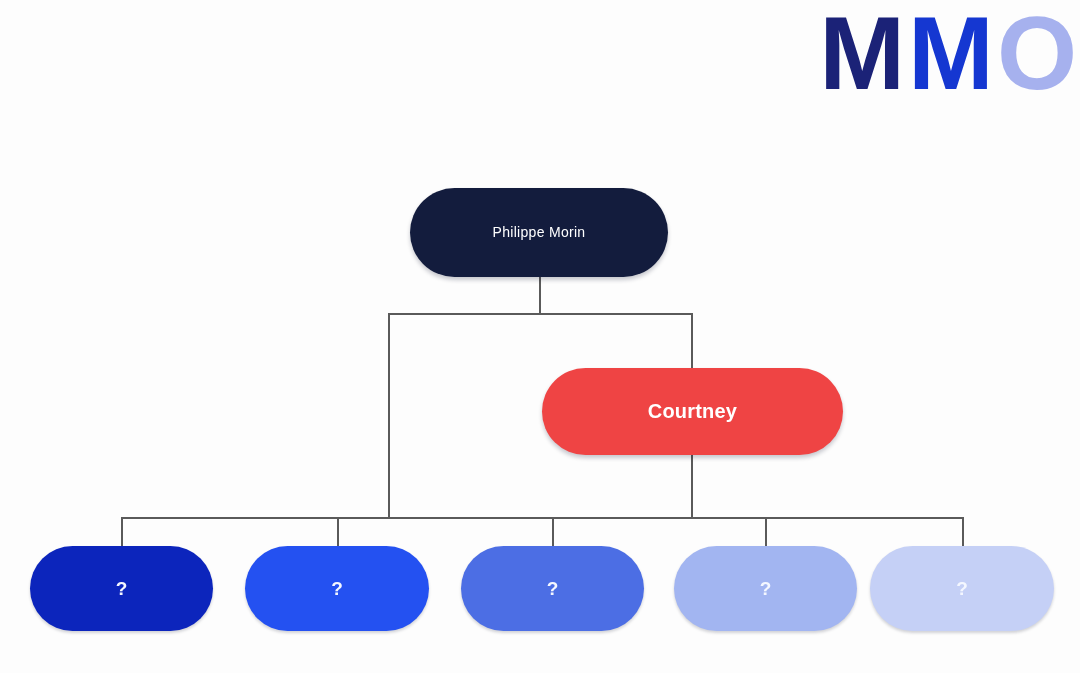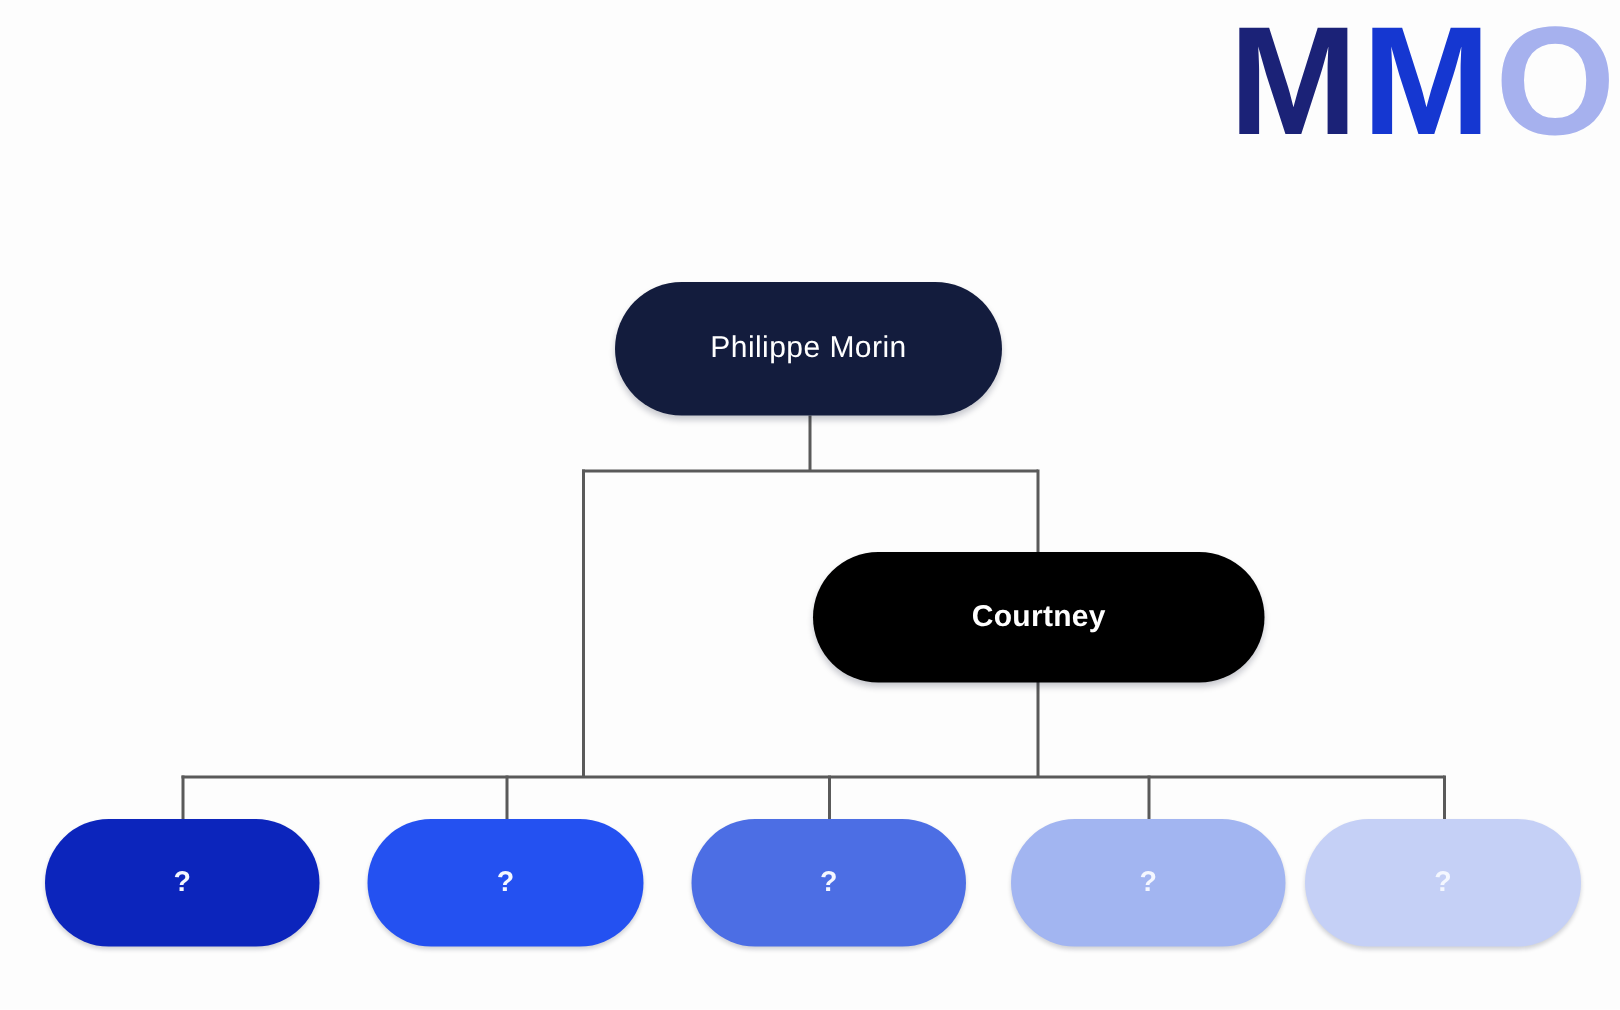--- a/index.html
+++ b/index.html
@@ -56,21 +56,21 @@
     text-align: center;
     box-shadow: 0 3px 4px rgba(10, 15, 40, 0.22);
     z-index: 2;
   }
   .node .line1, .node .line2 { display: block; }
 
   .node-founder {
     left: 410px; top: 188px;
     width: 258px; height: 89px;
     border-radius: 45px;
-    font-size: 20px;
+    font-size: 14px;
     font-weight: 400;
     line-height: 27px;
     letter-spacing: 0.3px;
   }
   .node-assistant {
     left: 542px; top: 368px;
     width: 301px; height: 87px;
     border-radius: 44px;
     font-size: 20px;
     font-weight: 700;
@@ -116,21 +116,21 @@
   <div class="line v stub1" style="background-color: rgb(90, 90, 90);"></div>
   <div class="line v stub2" style="background-color: rgb(90, 90, 90);"></div>
   <div class="line v stub3" style="background-color: rgb(90, 90, 90);"></div>
   <div class="line v stub4" style="background-color: rgb(90, 90, 90);"></div>
   <div class="line v stub5" style="background-color: rgb(90, 90, 90);"></div>
 
   <div class="node node-founder" style="background-color: rgb(19, 28, 61);">
     <span class="line1">Philippe Morin</span>
   </div>
 
-  <div class="node node-assistant" style="background-color: #000000;">
+  <div class="node node-assistant" style="background-color: #ef4444;">
     <span class="line1">Courtney</span>
   </div>
 
   <div class="pill pill1" style="background-color: rgb(12, 37, 188);">
     <span>?</span>
   </div>
   <div class="pill pill2" style="background-color: rgb(36, 81, 241);">
     <span>?</span>
   </div>
   <div class="pill pill3" style="background-color: rgb(76, 110, 228);">

